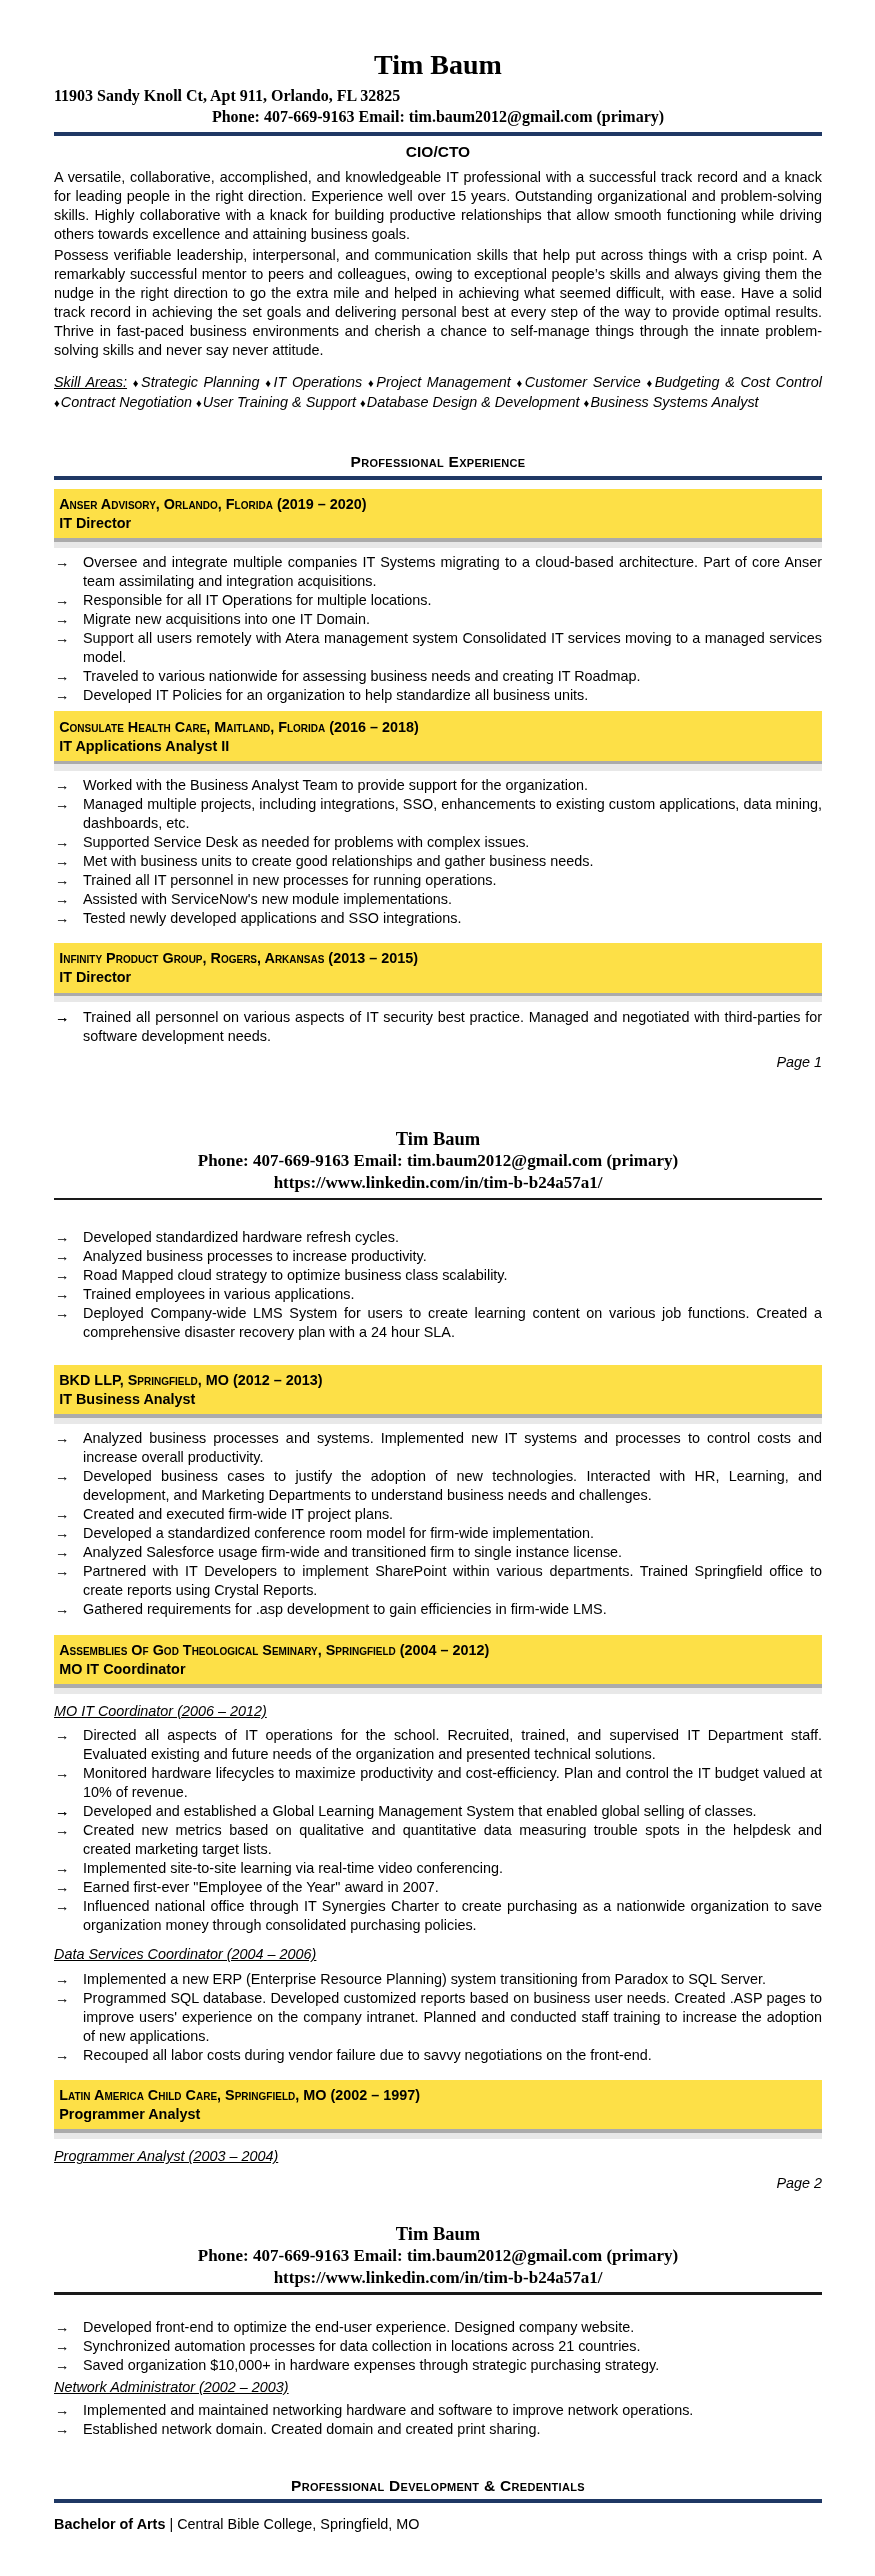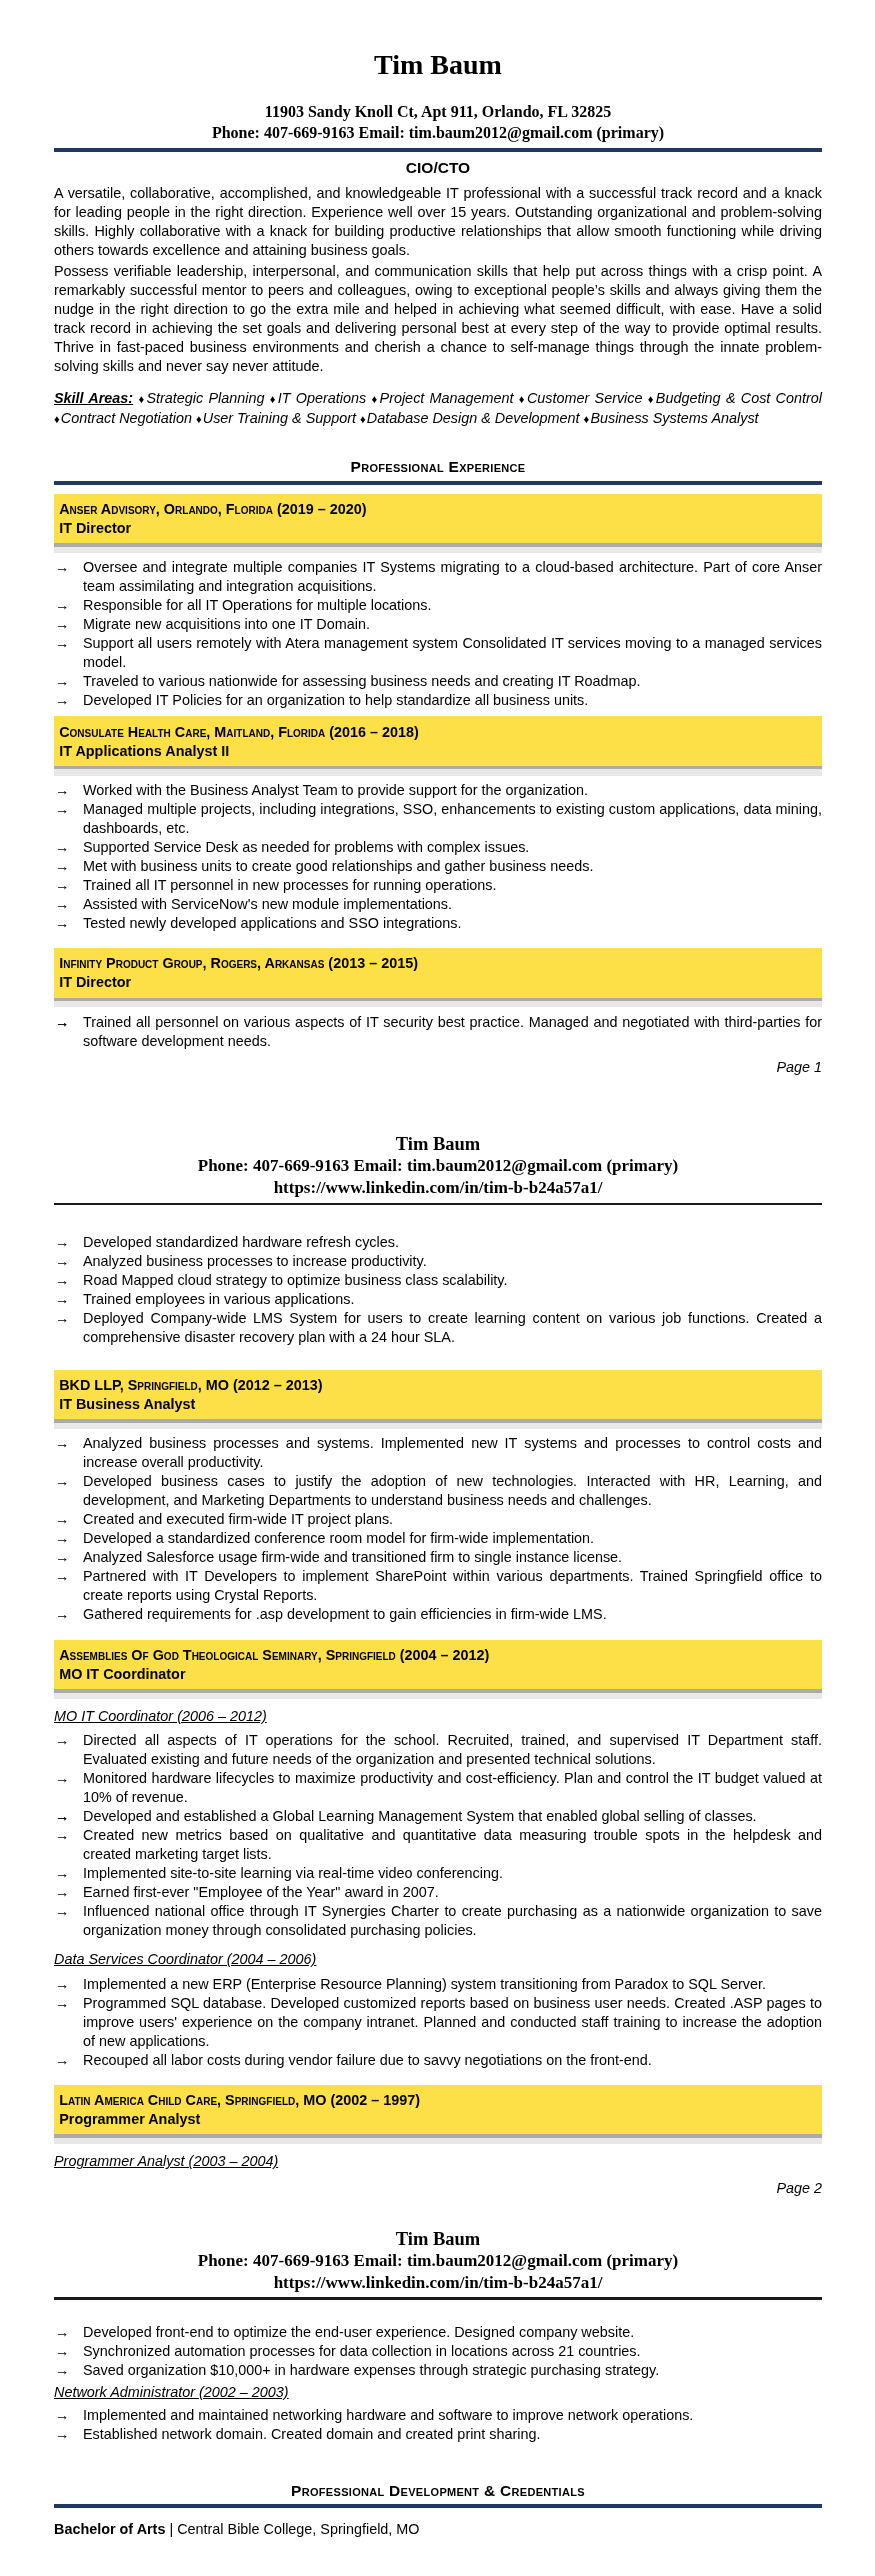--- a/index.html
+++ b/index.html
@@ -6,35 +6,35 @@
   html,body { margin:0; padding:0; }
   body{
     width:876px; height:3400px; overflow:hidden;
     background:#ffffff; color:#000;
     font-family:"Liberation Sans", sans-serif;
     font-size:14.4px; line-height:19px;
   }
   .doc{ width:876px; height:3400px; padding:0 54px; }
 
   .p1-name{ margin-top:49px; font-family:"Liberation Serif",serif; font-weight:bold; font-size:28px; line-height:31px; text-align:center; }
-  .p1-addr{ margin-top:22px; font-family:"Liberation Serif",serif; font-weight:bold; font-size:16px; line-height:20.6px; text-align:center; }
+  .p1-addr{ margin-top:6px; font-family:"Liberation Serif",serif; font-weight:bold; font-size:16px; line-height:20.6px; text-align:left; }
   .p1-phone{ font-family:"Liberation Serif",serif; font-weight:bold; font-size:16px; line-height:20.6px; text-align:center; }
 
   .p23-name{ font-family:"Liberation Serif",serif; font-weight:bold; font-size:18.5px; line-height:21.6px; text-align:center; }
   .p23-line{ font-family:"Liberation Serif",serif; font-weight:bold; font-size:17px; line-height:21.6px; text-align:center; }
 
   .rule-navy{ height:3.6px; background:#1F3864; }
   .rule-dark{ height:2.1px; background:#1a1a1a; }
 
   .cio{ margin-top:6.2px; font-weight:bold; font-size:15.5px; line-height:20.6px; text-align:center; }
 
   .para{ text-align:justify; }
 
   .skills{ font-style:italic; text-align:justify; }
-  .skills .lbl{ font-weight:bold; text-decoration:underline; }
+  .skills .lbl{ font-weight:normal; text-decoration:underline; }
   .dia{ font-size:11.3px; padding-right:1px; }
 
   .sec{ font-variant:small-caps; font-weight:bold; font-size:15.5px; line-height:20.6px; text-align:center; letter-spacing:0.3px; }
 
   .jhead{ background:#fde047; padding:6.2px 5.2px 5.2px; }
   .jh-co{ font-variant:small-caps; font-weight:bold; }
   .jh-ti{ font-weight:bold; }
   .jbar{ height:3.6px; background:#ABABAB; }
   .jtail{ height:6.2px; background:#E8E8E8; }
 
@@ -59,21 +59,21 @@
   <div class="cio">CIO/CTO</div>
 
   <div class="para" style="margin-top:5.2px">A versatile, collaborative, accomplished, and knowledgeable IT professional with a successful track record and a knack for leading people in the right direction. Experience well over 15 years. Outstanding organizational and problem-solving skills. Highly collaborative with a knack for building productive relationships that allow smooth functioning while driving others towards excellence and attaining business goals.</div>
   <div class="para" style="margin-top:2.1px">Possess verifiable leadership, interpersonal, and communication skills that help put across things with a crisp point. A remarkably successful mentor to peers and colleagues, owing to exceptional people’s skills and always giving them the nudge in the right direction to go the extra mile and helped in achieving what seemed difficult, with ease. Have a solid track record in achieving the set goals and delivering personal best at every step of the way to provide optimal results. Thrive in fast-paced business environments and cherish a chance to self-manage things through the innate problem-solving skills and never say never attitude.</div>
 
   <div class="skills" style="margin-top:13.4px">
     <span class="lbl">Skill Areas:</span>
     <span><span class="skill"><span class="dia">♦</span><span>Strategic Planning</span></span> <span class="skill"><span class="dia">♦</span><span>IT Operations</span></span> <span class="skill"><span class="dia">♦</span><span>Project Management</span></span> <span class="skill"><span class="dia">♦</span><span>Customer Service</span></span> <span class="skill"><span class="dia">♦</span><span>Budgeting &amp; Cost Control</span></span> <span class="skill"><span class="dia">♦</span><span>Contract Negotiation</span></span> <span class="skill"><span class="dia">♦</span><span>User Training &amp; Support</span></span> <span class="skill"><span class="dia">♦</span><span>Database Design &amp; Development</span></span> <span class="skill"><span class="dia">♦</span><span>Business Systems Analyst</span></span> </span>
   </div>
 
-  <div class="sec" style="margin-top:28px">Professional Experience</div>
+  <div class="sec" style="margin-top:39px">Professional Experience</div>
   <div class="rule-navy" style="margin-top:3.1px"></div>
 
   <div class="jhead" style="margin-top:9.3px">
     <div class="jh-co">Anser Advisory, Orlando, Florida (2019 – 2020)</div>
     <div class="jh-ti">IT Director</div>
   </div>
   <div class="jbar"></div>
   <div class="jtail"></div>
   <div class="bullets" style="margin-top:5.2px">
       <div class="bullet"><span class="arr">→</span><span>Oversee and integrate multiple companies IT Systems migrating to a cloud-based architecture. Part of core Anser team assimilating and integration acquisitions.</span></div>

